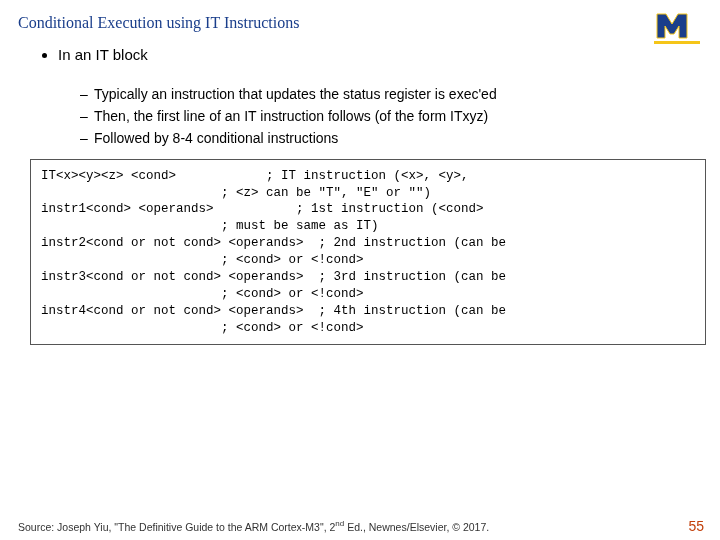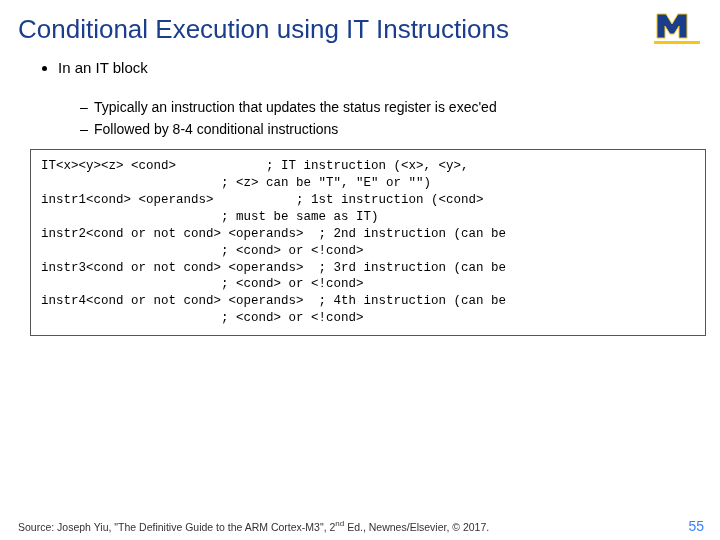--- a/index.html
+++ b/index.html
@@ -1,30 +1,30 @@
 <!DOCTYPE html>
 <html><head>
 <meta charset="utf-8">
 <style>
   html,body{margin:0;padding:0}
   body{width:720px;height:540px;font-family:Verdana,Geneva,sans-serif;background:#fff;color:#000;position:relative;box-sizing:border-box}
-  .title{color:#1a3e8b;font-size:26px;font-weight:400;padding:14px 0 0 18px;font-family:Liberation Sans, sans-serif}
+  .title{color:#1a3e8b;font-size:16px;font-weight:400;padding:14px 0 0 18px;font-family:Liberation Serif, serif}
   .logo{position:absolute;top:12px;right:20px}
   .logo svg{display:block}
   .content{padding:12px 30px 0 30px;font-size:15px;line-height:1.45}
   ul.lvl1{margin:0;padding-left:28px;list-style:disc}
   ul.lvl2{margin:18px 0 0 0;padding-left:22px;list-style:none;font-size:14px}
   ul.lvl2>li{position:relative;padding-left:14px;margin:2px 0}
   ul.lvl2>li::before{content:"–";position:absolute;left:0;top:0}
   ul.lvl3{margin:2px 0 0 0;padding-left:20px;list-style:disc;font-size:14px}
   ul.lvl3>li{margin:2px 0}
   .codebox{margin:10px 14px 0 30px;border:1px solid #555;padding:8px 10px;font-family:"Courier New",monospace;font-size:12.5px;line-height:1.35;white-space:pre;overflow:hidden}
   .source{position:absolute;bottom:8px;left:18px;font-size:10.5px;font-family:Verdana,Geneva,sans-serif;color:#333}
   .source sup{font-size:8px}
-  .pagenum{position:absolute;bottom:6px;right:16px;color:#3b82f6;font-size:14px;font-family:Verdana,Geneva,sans-serif}
+  .pagenum{position:absolute;bottom:6px;right:16px;color:#c2410c;font-size:14px;font-family:Verdana,Geneva,sans-serif}
 </style>
 </head>
 <body>
 
 <div class="title">Conditional Execution using IT Instructions</div>
 
 <div class="logo">
   <svg width="46" height="32" viewBox="0 0 46 32">
     <rect x="0" y="29" width="46" height="3" fill="#f5c518"></rect>
     <path d="M3 2 L12 2 L18 12 L24 2 L33 2 L33 26 L25 26 L25 14 L20 22 L16 22 L11 14 L11 26 L3 26 Z" fill="#1a3e8b"></path>
@@ -32,20 +32,21 @@
   </svg>
 </div>
 
 <div class="content">
   <ul class="lvl1">
     <li>
       <span>In an IT block</span>
       <ul class="lvl2">
         <li>Typically an instruction that updates the status register is exec'ed</li>
         <li>
+          <span>Then, the first line of an IT instruction follows (of the form ITxyz)</span>
         </li>
         <li>
           <span>Followed by 8-4 conditional instructions</span>
         </li>
       </ul>
     </li>
   </ul>
 </div>
 
 <div class="codebox">IT&lt;x&gt;&lt;y&gt;&lt;z&gt; &lt;cond&gt;            ; IT instruction (&lt;x&gt;, &lt;y&gt;,

